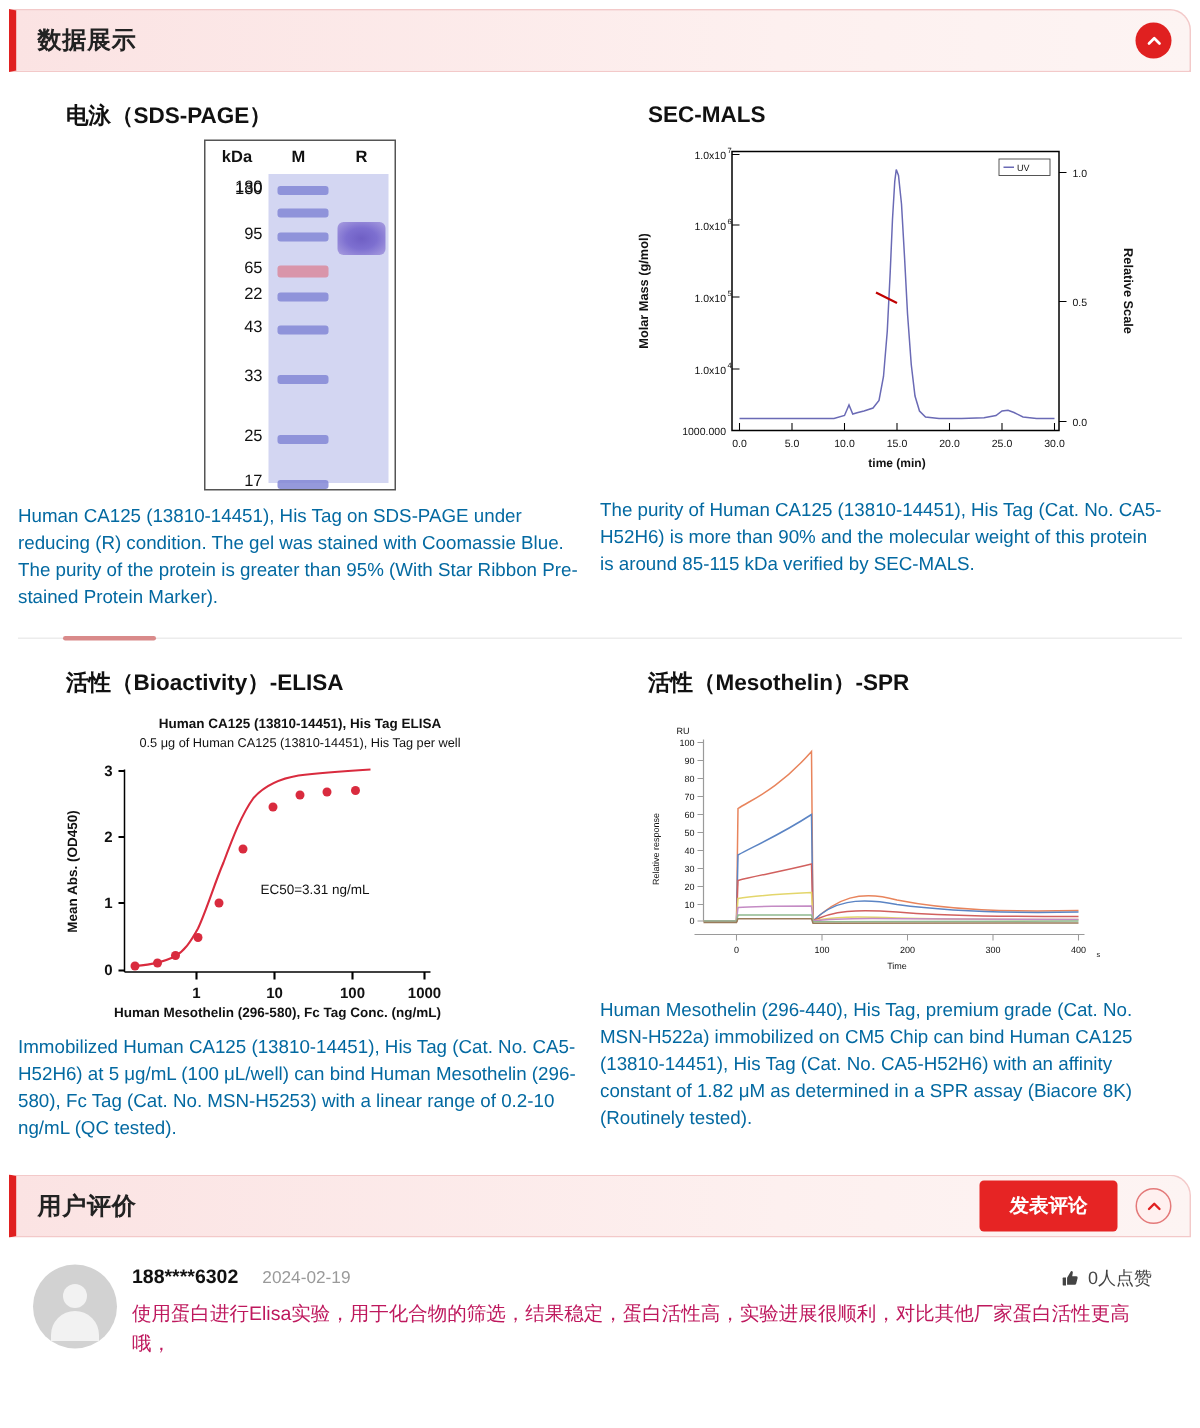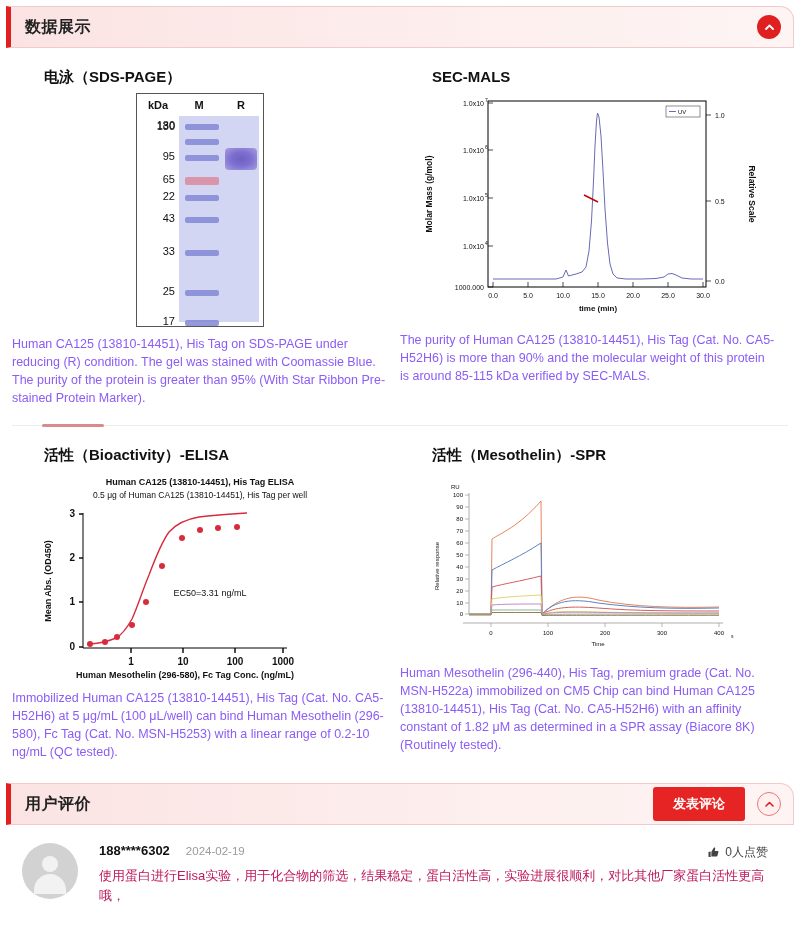--- a/index.html
+++ b/index.html
@@ -68,21 +68,21 @@
     color: #111;
     margin: 20px 0 6px 0;
     padding-left: 32px;
   }
 
   .figure-wrap { display: flex; justify-content: center; align-items: flex-start; }
 
   .caption {
     font-size: 12.5px;
     line-height: 18px;
-    color: #8b5cf6;
+    color: #0369a1;
     margin-top: 8px;
   }
 
   .divider {
     position: relative;
     height: 1px;
     background: #ececec;
     margin: 18px 0 0 0;
   }
   .divider::before {
@@ -132,21 +132,21 @@
   .review { display:flex; padding: 18px 22px 0 22px; }
   .avatar {
     width: 56px; height: 56px; border-radius: 50%;
     background: #d2d2d2; position: relative; flex: 0 0 56px;
   }
   .avatar .head { position:absolute; left:50%; top:13px; transform:translateX(-50%);
                   width:16px;height:16px;border-radius:50%;background:#f2f2f2; }
   .avatar .body { position:absolute; left:50%; top:31px; transform:translateX(-50%);
                   width:32px;height:20px;background:#f2f2f2;
                   border-radius: 16px 16px 0 0; }
-  .review-body { flex:1; margin-left: 21px; position: relative; }
+  .review-body { flex:1; margin-left: 10px; position: relative; }
   .review-head { display:flex; align-items:baseline; }
   .review-user { font-size: 13px; font-weight: bold; color:#111; }
   .review-date { font-size: 11.5px; color:#9a9a9a; margin-left: 16px; }
   .review-likes { position:absolute; right: 10px; top: 1px; font-size: 12px; color:#444;
                   display:flex; align-items:center; gap:5px; }
   .review-text { font-size: 13px; color:#be185d; margin-top: 8px; line-height: 20px; }
 </style>
 </head>
 <body>
 

